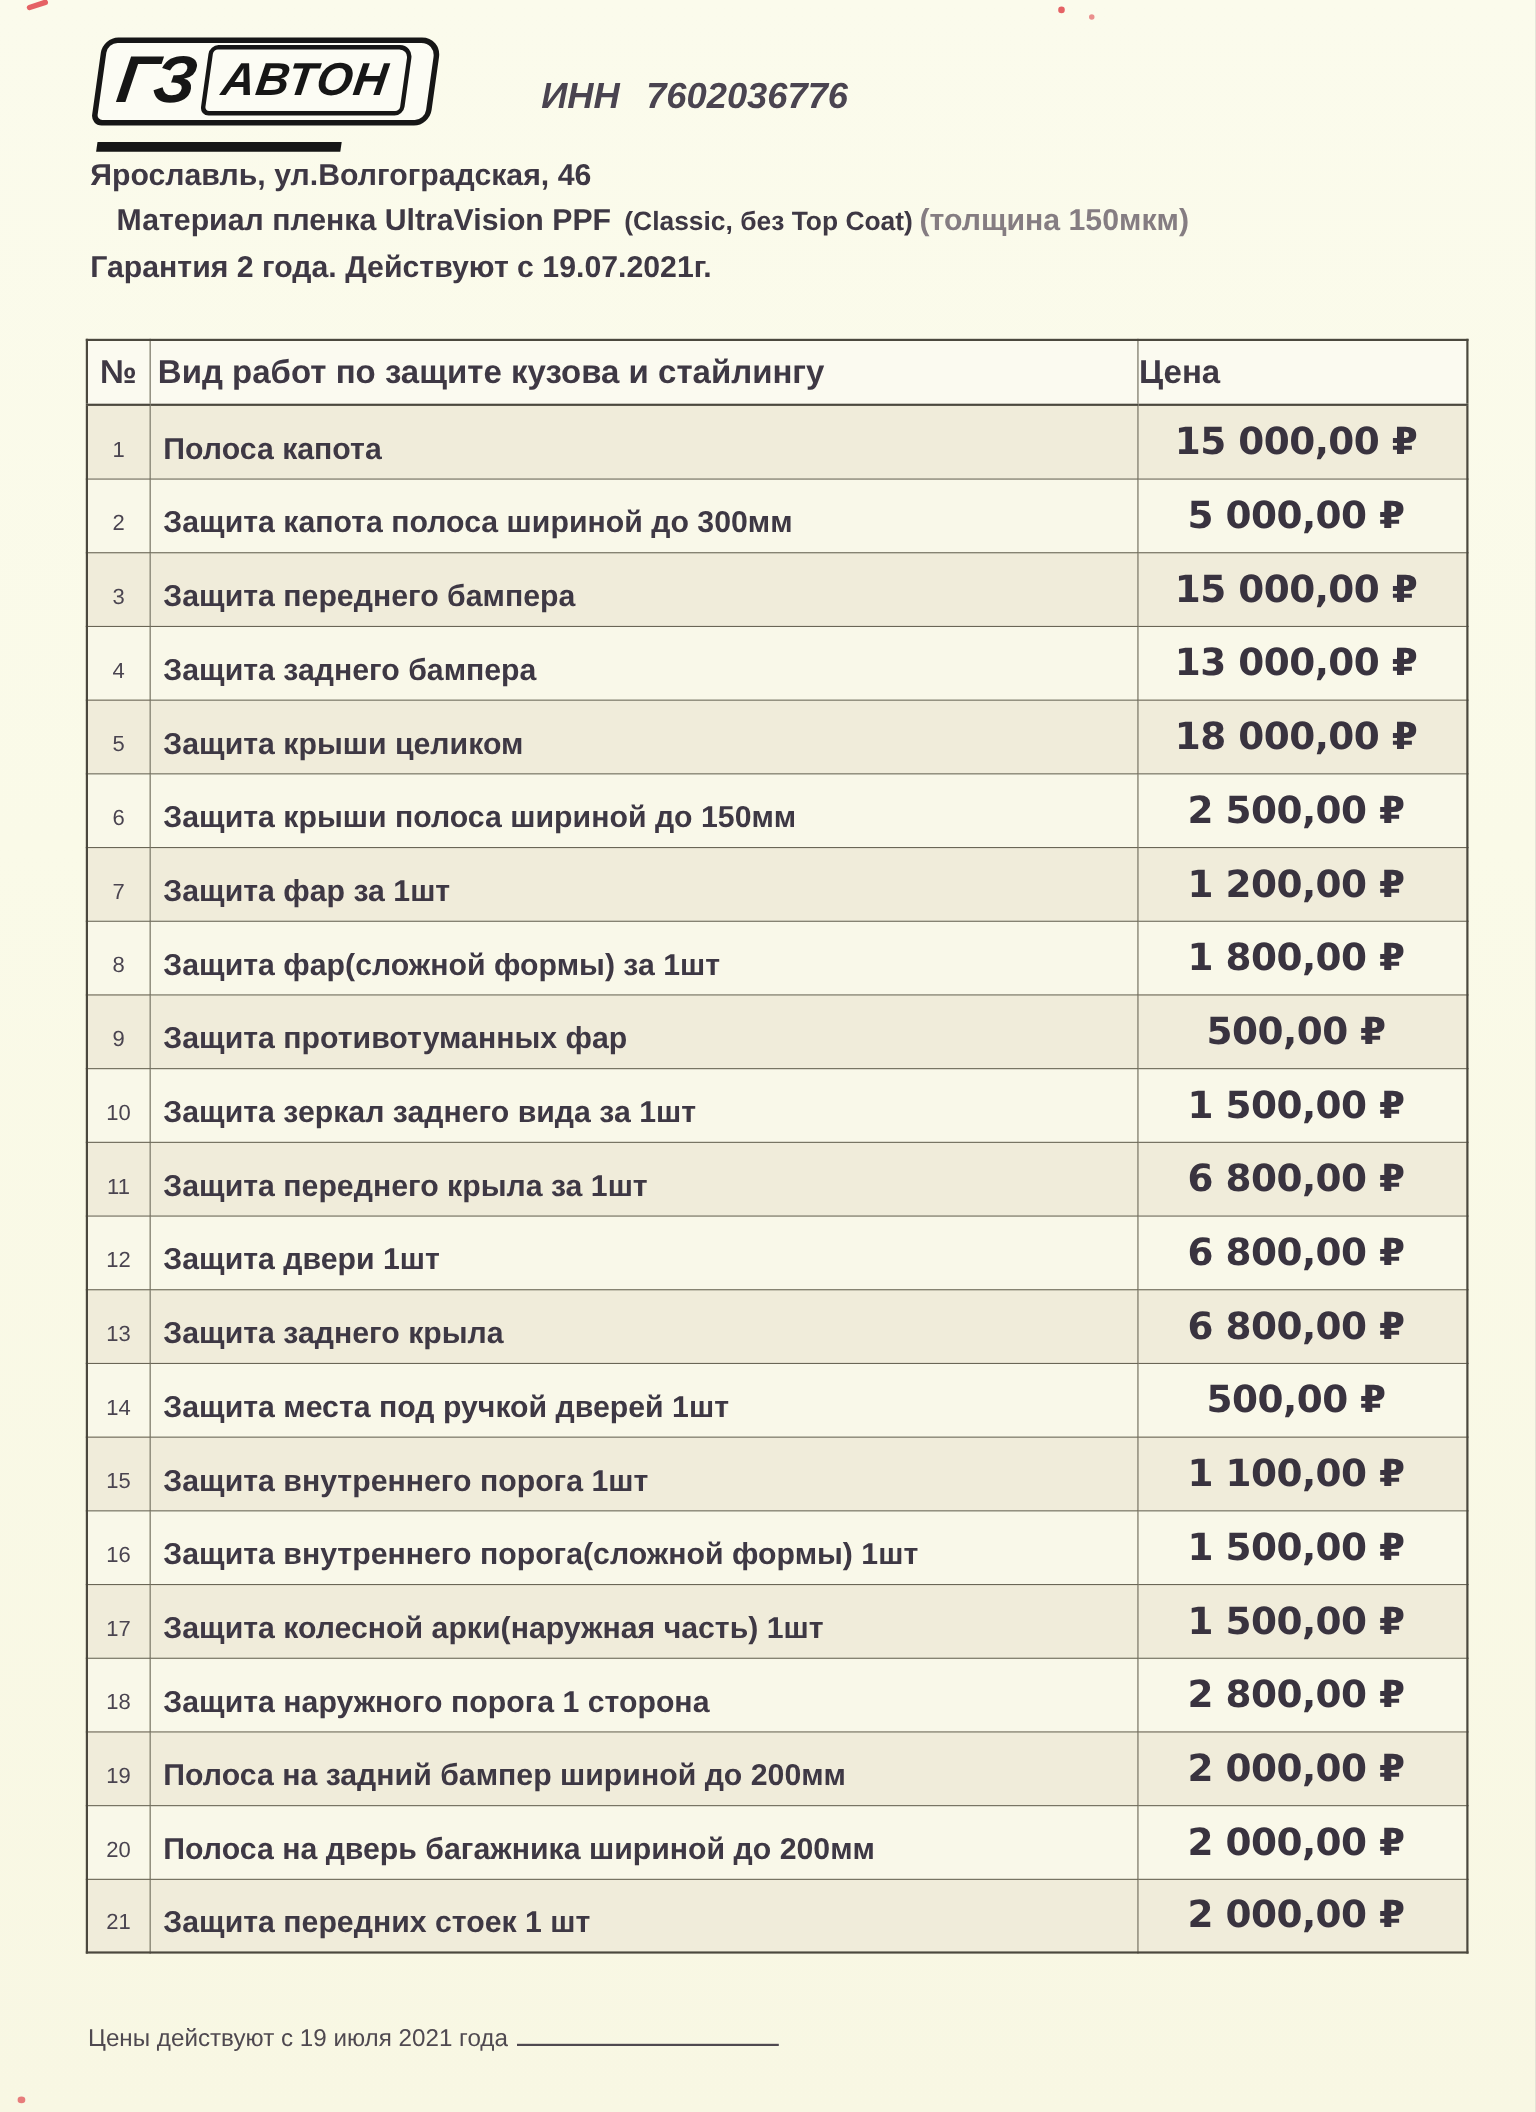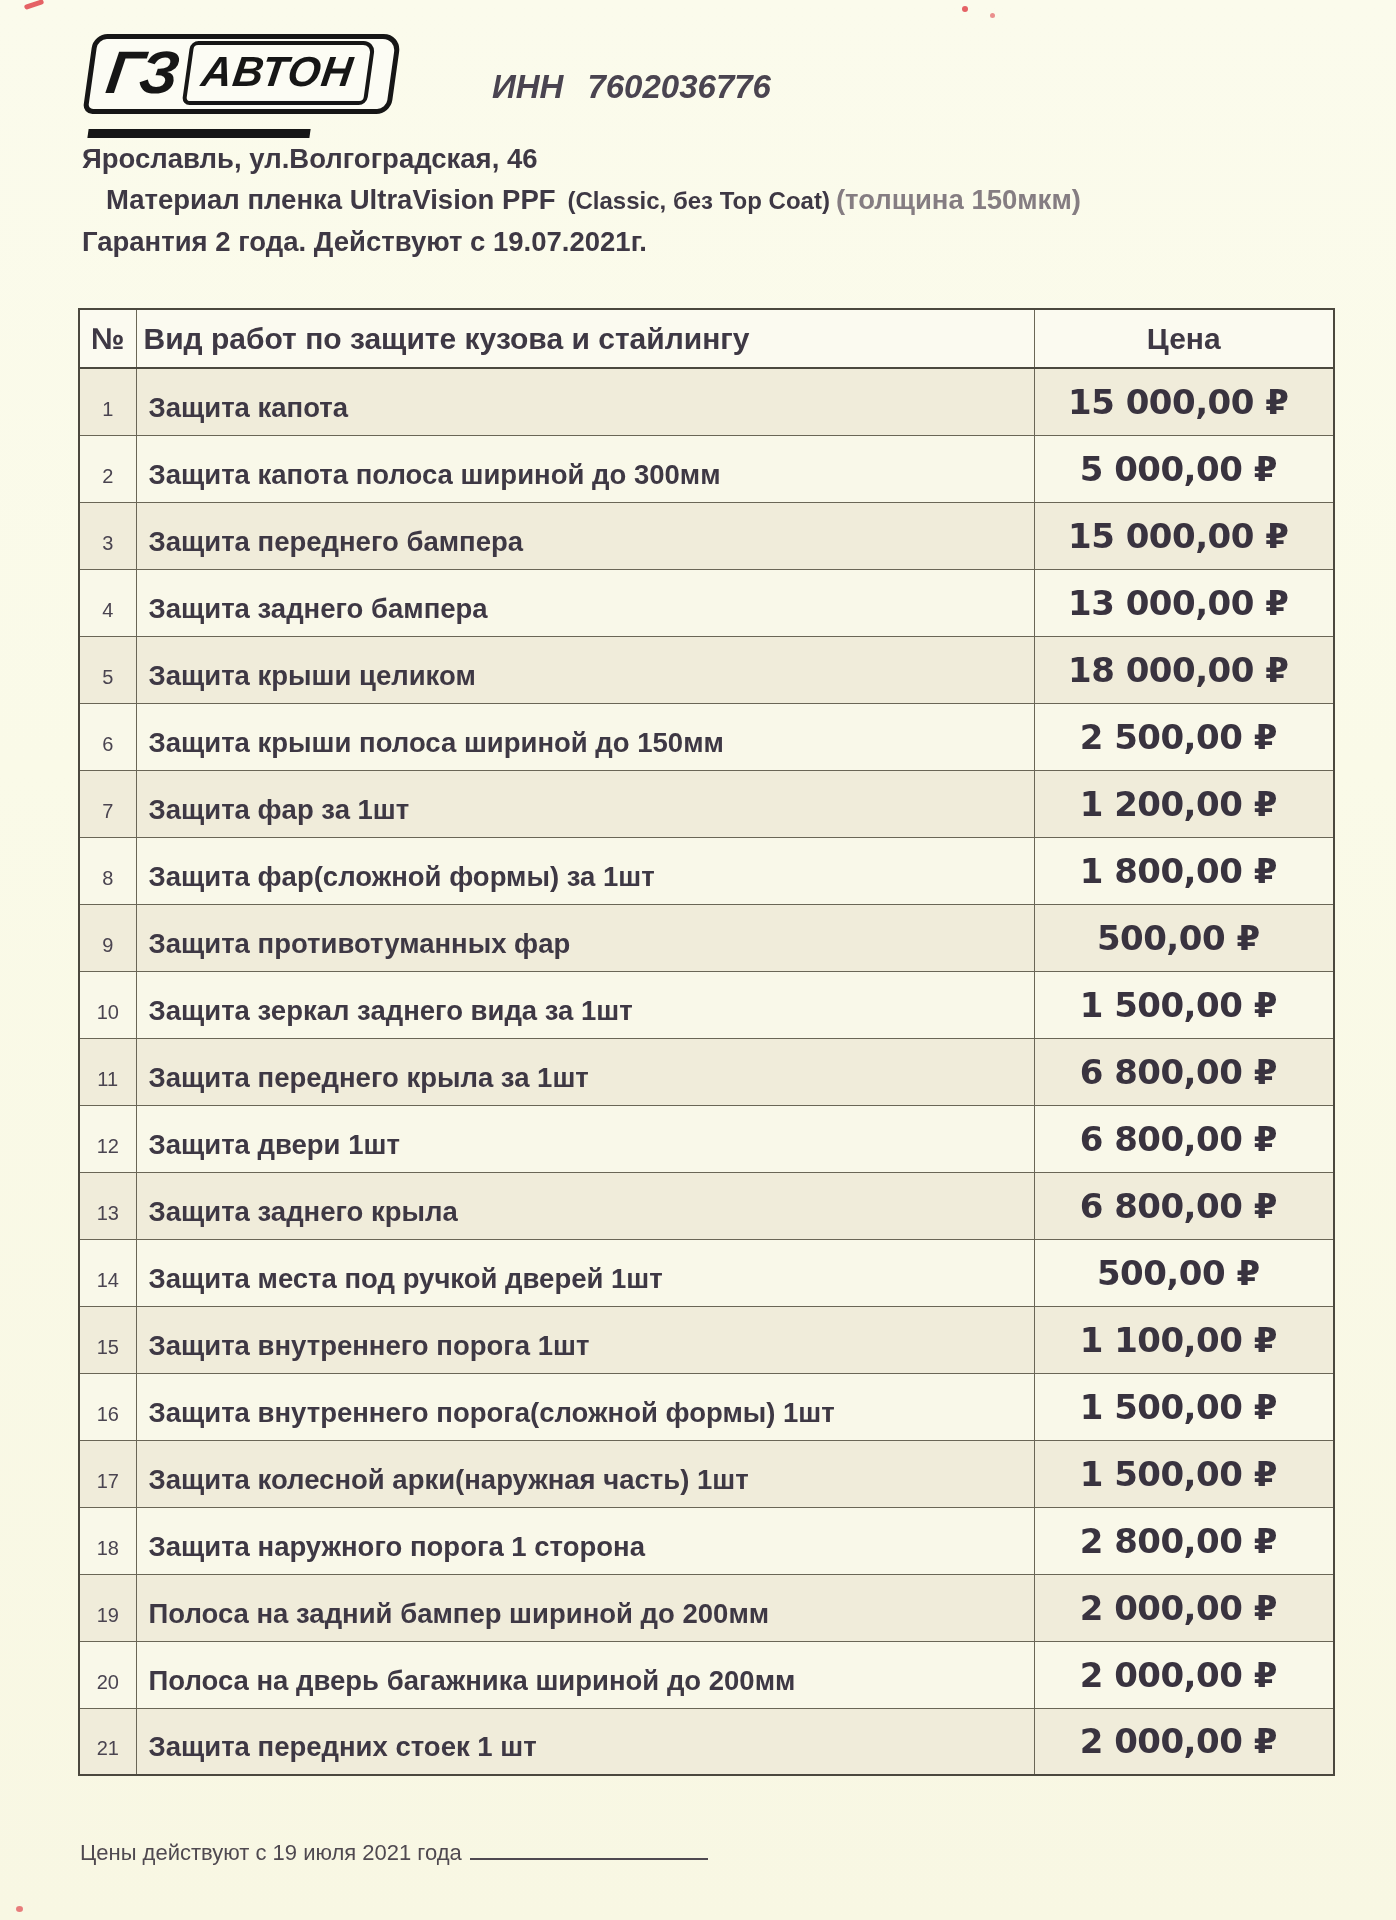--- a/index.html
+++ b/index.html
@@ -60,21 +60,21 @@
   col.c-work{width:898px;}
   col.c-price{width:300px;}
   th,td{border:1px solid #6a6656;}
   th{
     height:55px;background:#fbfaf0;
     font-size:30px;font-weight:700;color:#3e3844;
     border-bottom:2px solid #4b483e;
   }
   th.h-num{text-align:center;}
   th.h-work{text-align:left;padding-left:7px;}
-  th.h-price{text-align:center;}
+  th.h-price{text-align:left;}
   tr.row{height:67px;background:#f9f8e9;}
   tr.row.shaded{background:#f0ecda;}
   td.num{
     text-align:center;vertical-align:bottom;
     font-size:20px;color:#4a4450;padding-bottom:14px;
   }
   td.work{
     text-align:left;vertical-align:bottom;
     font-size:27.5px;font-weight:700;
     padding-left:12px;padding-bottom:11px;
@@ -142,21 +142,21 @@
     <thead>
       <tr>
         <th class="h-num">№</th>
         <th class="h-work">Вид работ по защите кузова и стайлингу</th>
         <th class="h-price">Цена</th>
       </tr>
     </thead>
     <tbody>
         <tr class="row shaded">
       <td class="num">1</td>
-      <td class="work">Защита капота</td>
+      <td class="work">Полоса капота</td>
       <td class="price">15 000,00 ₽</td>
     </tr>
         <tr class="row">
       <td class="num">2</td>
       <td class="work">Защита капота полоса шириной до 300мм</td>
       <td class="price">5 000,00 ₽</td>
     </tr>
         <tr class="row shaded">
       <td class="num">3</td>
       <td class="work">Защита переднего бампера</td>

